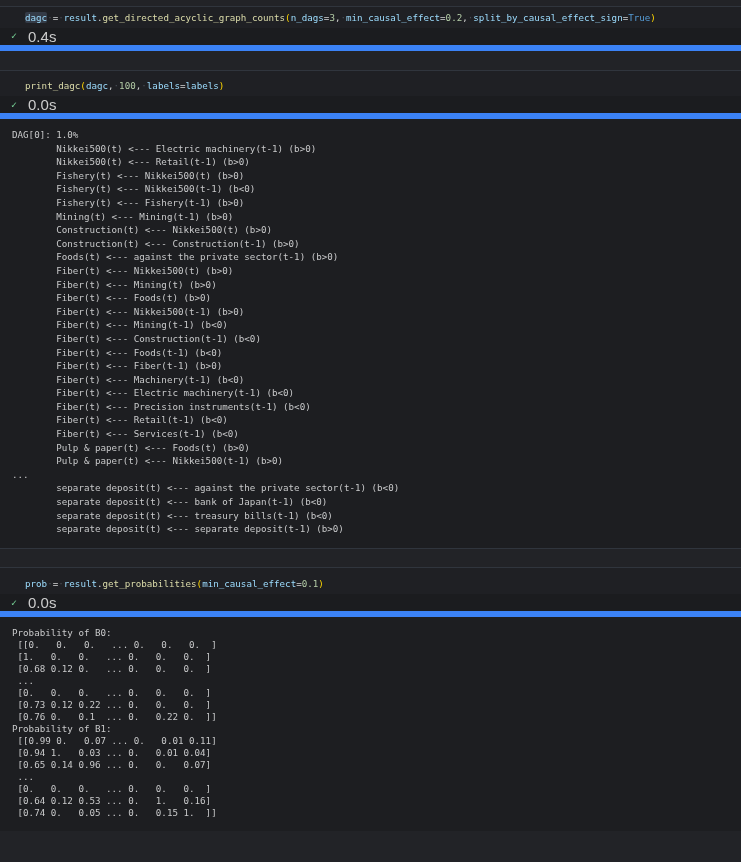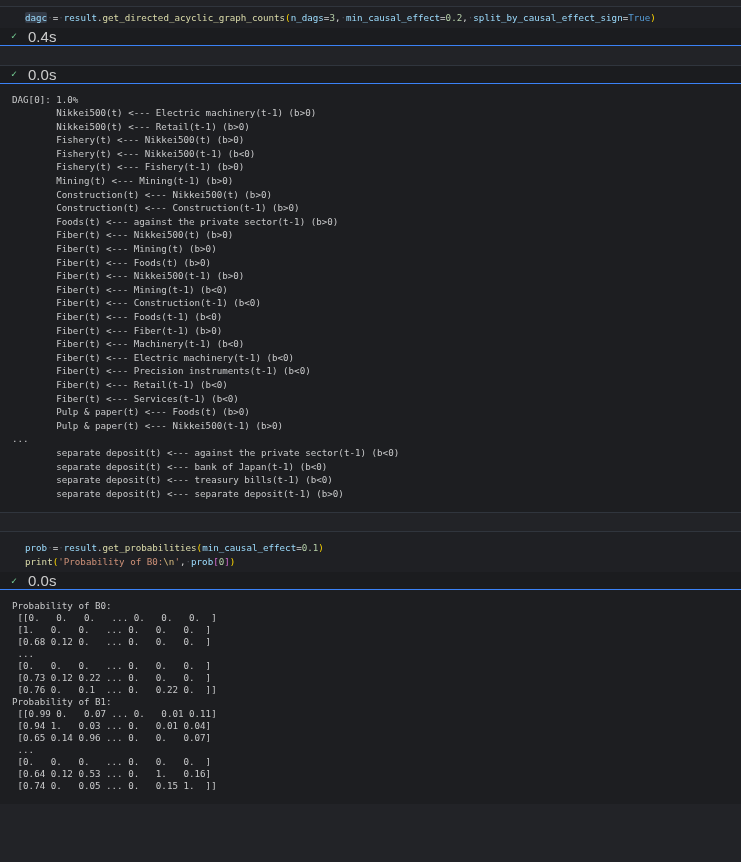--- a/index.html
+++ b/index.html
@@ -11,21 +11,21 @@
   }
   .notebook { width: 741px; height: 862px; position: relative; }
 
   .top-gap { height: 6px; }
   .gap1 { height: 19px; }
   .gap2 { height: 18px; }
 
   .cell {
     background: #c4b5fd;
     border-top: 1px solid #30353d;
-    border-bottom: 1px solid #3b82f6;
+    border-bottom: 6px solid #3b82f6;
   }
   .code-area {
     padding: 4px 0 3px 25px;
     background: #1f2024;
   }
   .cell2 .code-area { padding-top: 8px; padding-bottom: 4px; }
   .cell3 .code-area { padding-top: 9px; padding-bottom: 4px; }
   .code-line {
     font: 9.2px/13.5px "DejaVu Sans Mono", monospace;
     white-space: pre;
@@ -98,20 +98,25 @@
     </div>
     <div class="status-bar">
       <span class="check">✓</span>
       <span class="time">0.4s</span>
     </div>
   </section>
 
   <div class="gap1"></div>
 
   <section class="cell cell2">
+    <div class="code-area">
+      <div>
+          <div class="code-line"><span class="tk-f">print_dagc</span><span class="tk-b1">(</span><span class="tk-v">dagc</span><span class="tk-o">,</span><span class="tk-w">·</span><span class="tk-n">100</span><span class="tk-o">,</span><span class="tk-w">·</span><span class="tk-v">labels</span><span class="tk-o">=</span><span class="tk-v">labels</span><span class="tk-b1">)</span></div>
+        </div>
+    </div>
     <div class="status-bar">
       <span class="check">✓</span>
       <span class="time">0.0s</span>
     </div>
   </section>
 
   <section class="output output1">
     <pre>DAG[0]: 1.0%
         Nikkei500(t) &lt;--- Electric machinery(t-1) (b&gt;0)
         Nikkei500(t) &lt;--- Retail(t-1) (b&gt;0)
@@ -143,21 +148,20 @@
         separate deposit(t) &lt;--- treasury bills(t-1) (b&lt;0)
         separate deposit(t) &lt;--- separate deposit(t-1) (b&gt;0)</pre>
   </section>
 
   <div class="gap2"></div>
 
   <section class="cell cell3">
     <div class="code-area">
       <div>
           <div class="code-line"><span class="tk-v">prob</span><span class="tk-w">·</span><span class="tk-o">=</span><span class="tk-w">·</span><span class="tk-v">result</span><span class="tk-o">.</span><span class="tk-f">get_probabilities</span><span class="tk-b1">(</span><span class="tk-v">min_causal_effect</span><span class="tk-o">=</span><span class="tk-n">0.1</span><span class="tk-b1">)</span></div>
-          <div class="code-line"><span class="tk-f">print</span><span class="tk-b1">(</span><span class="tk-s">'Probability of B0:</span><span class="tk-e">\n</span><span class="tk-s">'</span><span class="tk-o">,</span><span class="tk-w">·</span><span class="tk-v">prob</span><span class="tk-b2">[</span><span class="tk-n">0</span><span class="tk-b2">]</span><span class="tk-b1">)</span></div>
         </div>
     </div>
     <div class="status-bar">
       <span class="check">✓</span>
       <span class="time">0.0s</span>
     </div>
   </section>
 
   <section class="output output2">
     <pre>Probability of B0:

